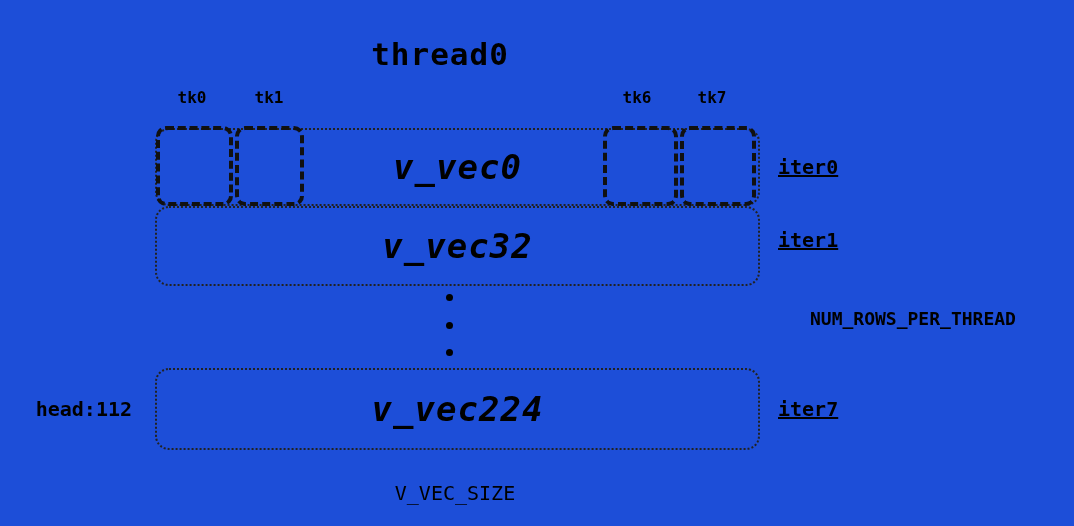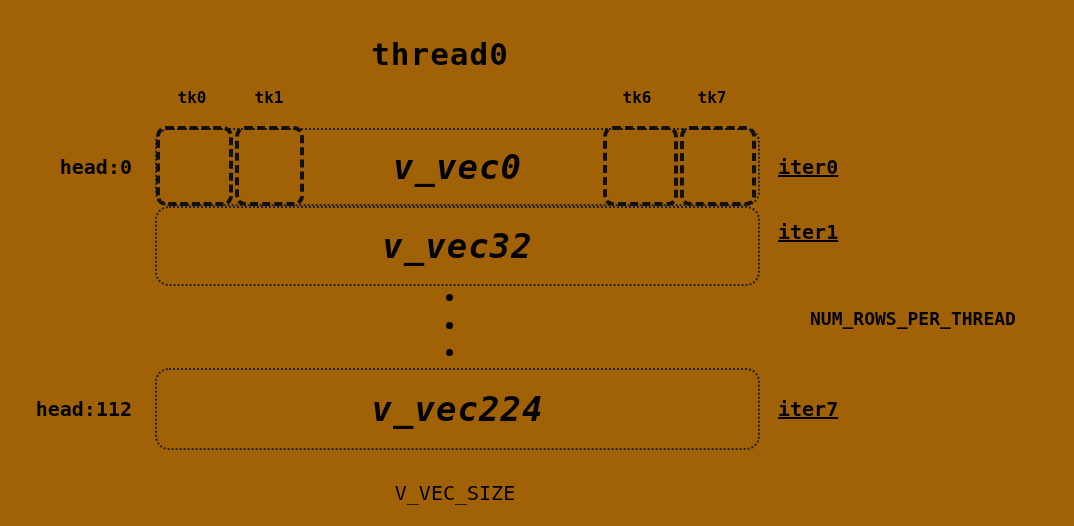--- a/index.html
+++ b/index.html
@@ -4,21 +4,21 @@
 <style>
   html, body {
     margin: 0;
     padding: 0;
     background: #ffffff;
   }
   .canvas {
     position: relative;
     width: 1074px;
     height: 526px;
-    background: #a16207;
+    background: #1d4ed8;
     font-family: "DejaVu Sans Mono", "Liberation Mono", monospace;
     color: #000000;
     overflow: hidden;
   }
   .abs { position: absolute; }
 
   .title {
     top: 36px;
     left: 130px;
     width: 620px;
@@ -88,21 +88,21 @@
 
   .iter-label {
     left: 778px;
     width: 90px;
     text-align: left;
     font-size: 20px;
     font-weight: bold;
     text-decoration: underline;
   }
   .iter-0 { top: 155px; }
-  .iter-1 { top: 220px; }
+  .iter-1 { top: 228px; }
   .iter-2 { top: 397px; }
 
   .ellipsis {
     left: 443px;
     top: 294px;
     width: 12px;
     height: 62px;
     display: flex;
     flex-direction: column;
     align-items: center;
@@ -154,21 +154,20 @@
   <div class="abs tk-box tk-box-3"></div>
 
   <div class="abs row-box row-1">
     <span class="vec-label">v_vec32</span>
   </div>
 
   <div class="abs row-box row-2">
     <span class="vec-label">v_vec224</span>
   </div>
 
-  <div class="abs head-label head-0">head:0</div>
   <div class="abs head-label head-2">head:112</div>
 
   <div class="abs iter-label iter-0">iter0</div>
   <div class="abs iter-label iter-1">iter1</div>
   <div class="abs iter-label iter-2">iter7</div>
 
   <div class="abs ellipsis">
     <div class="dot"></div>
     <div class="dot"></div>
     <div class="dot"></div>

